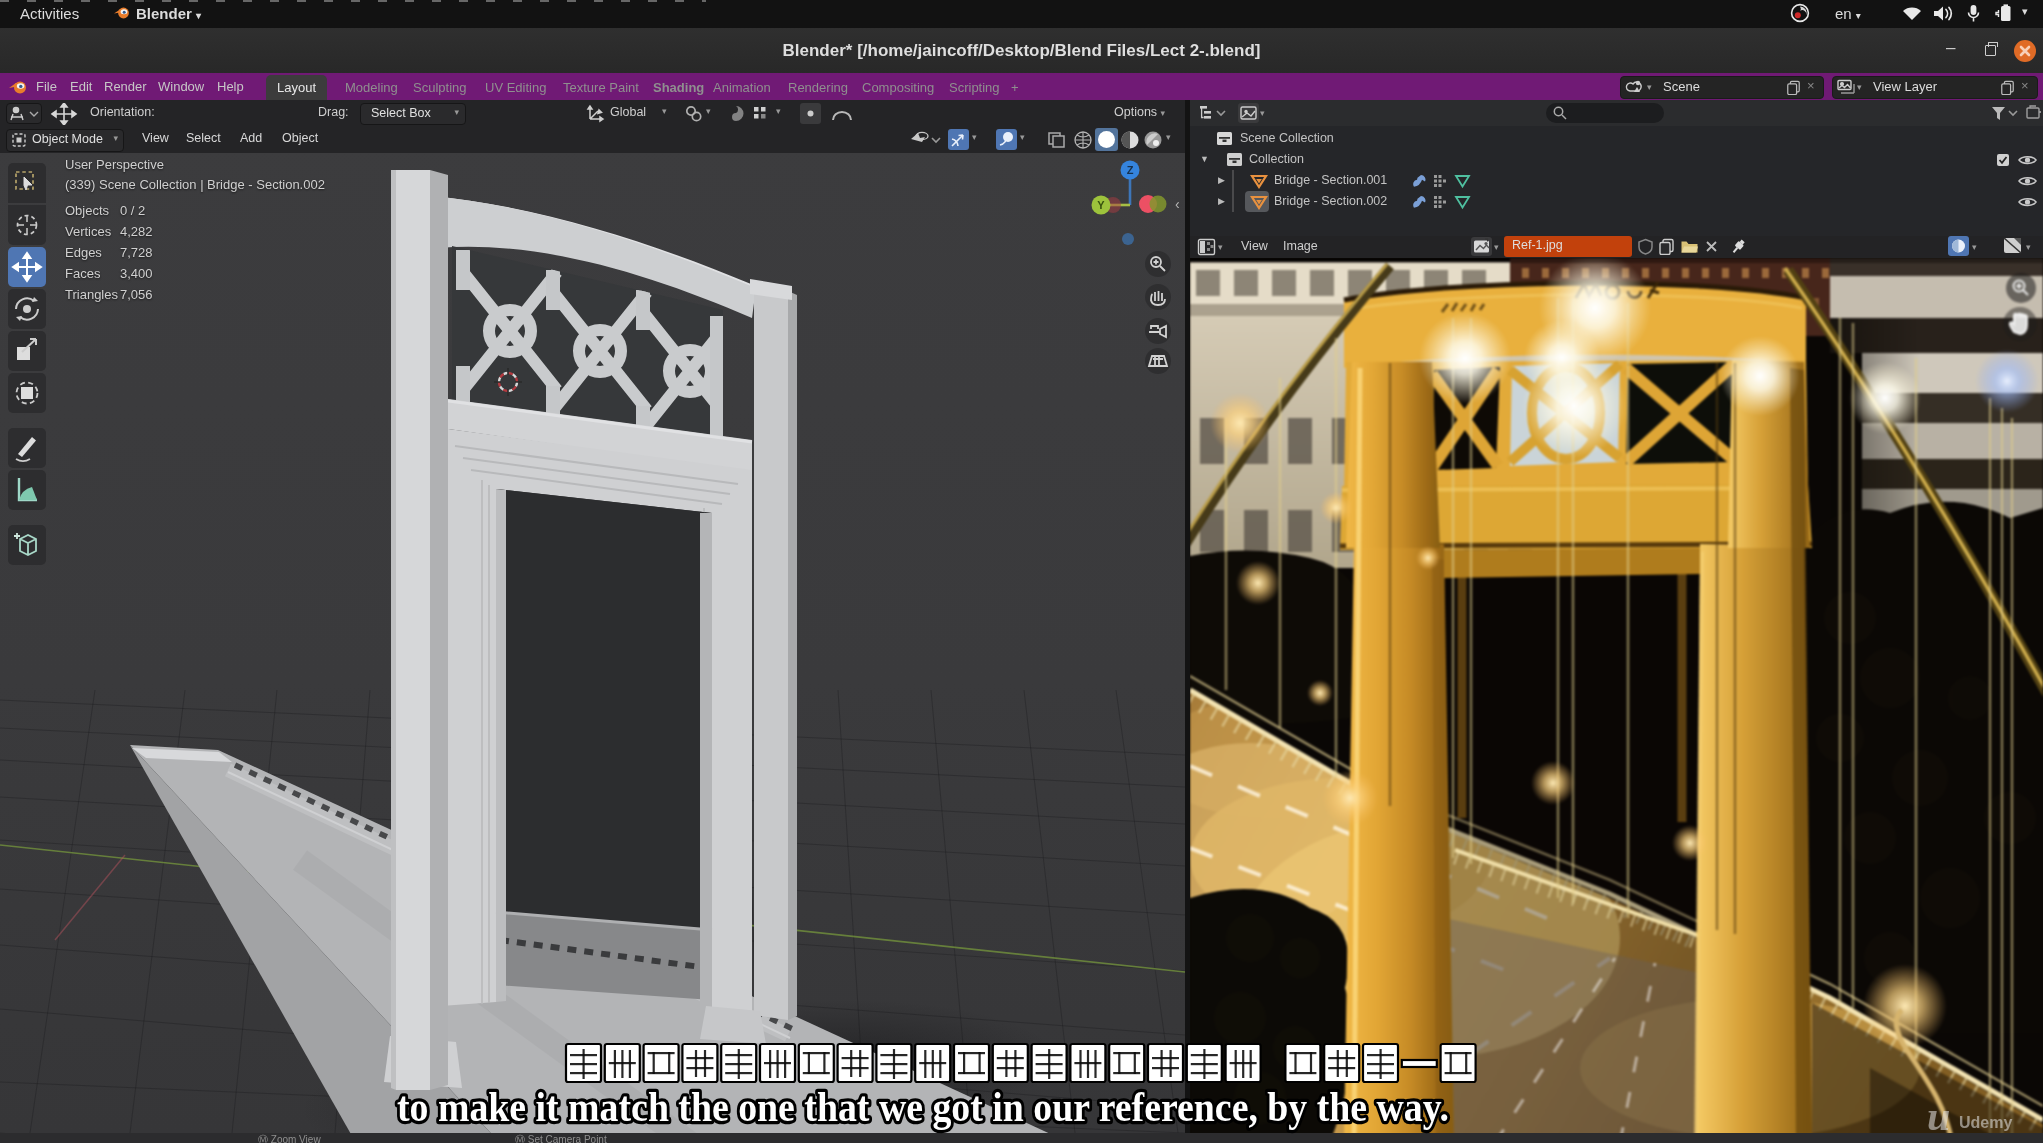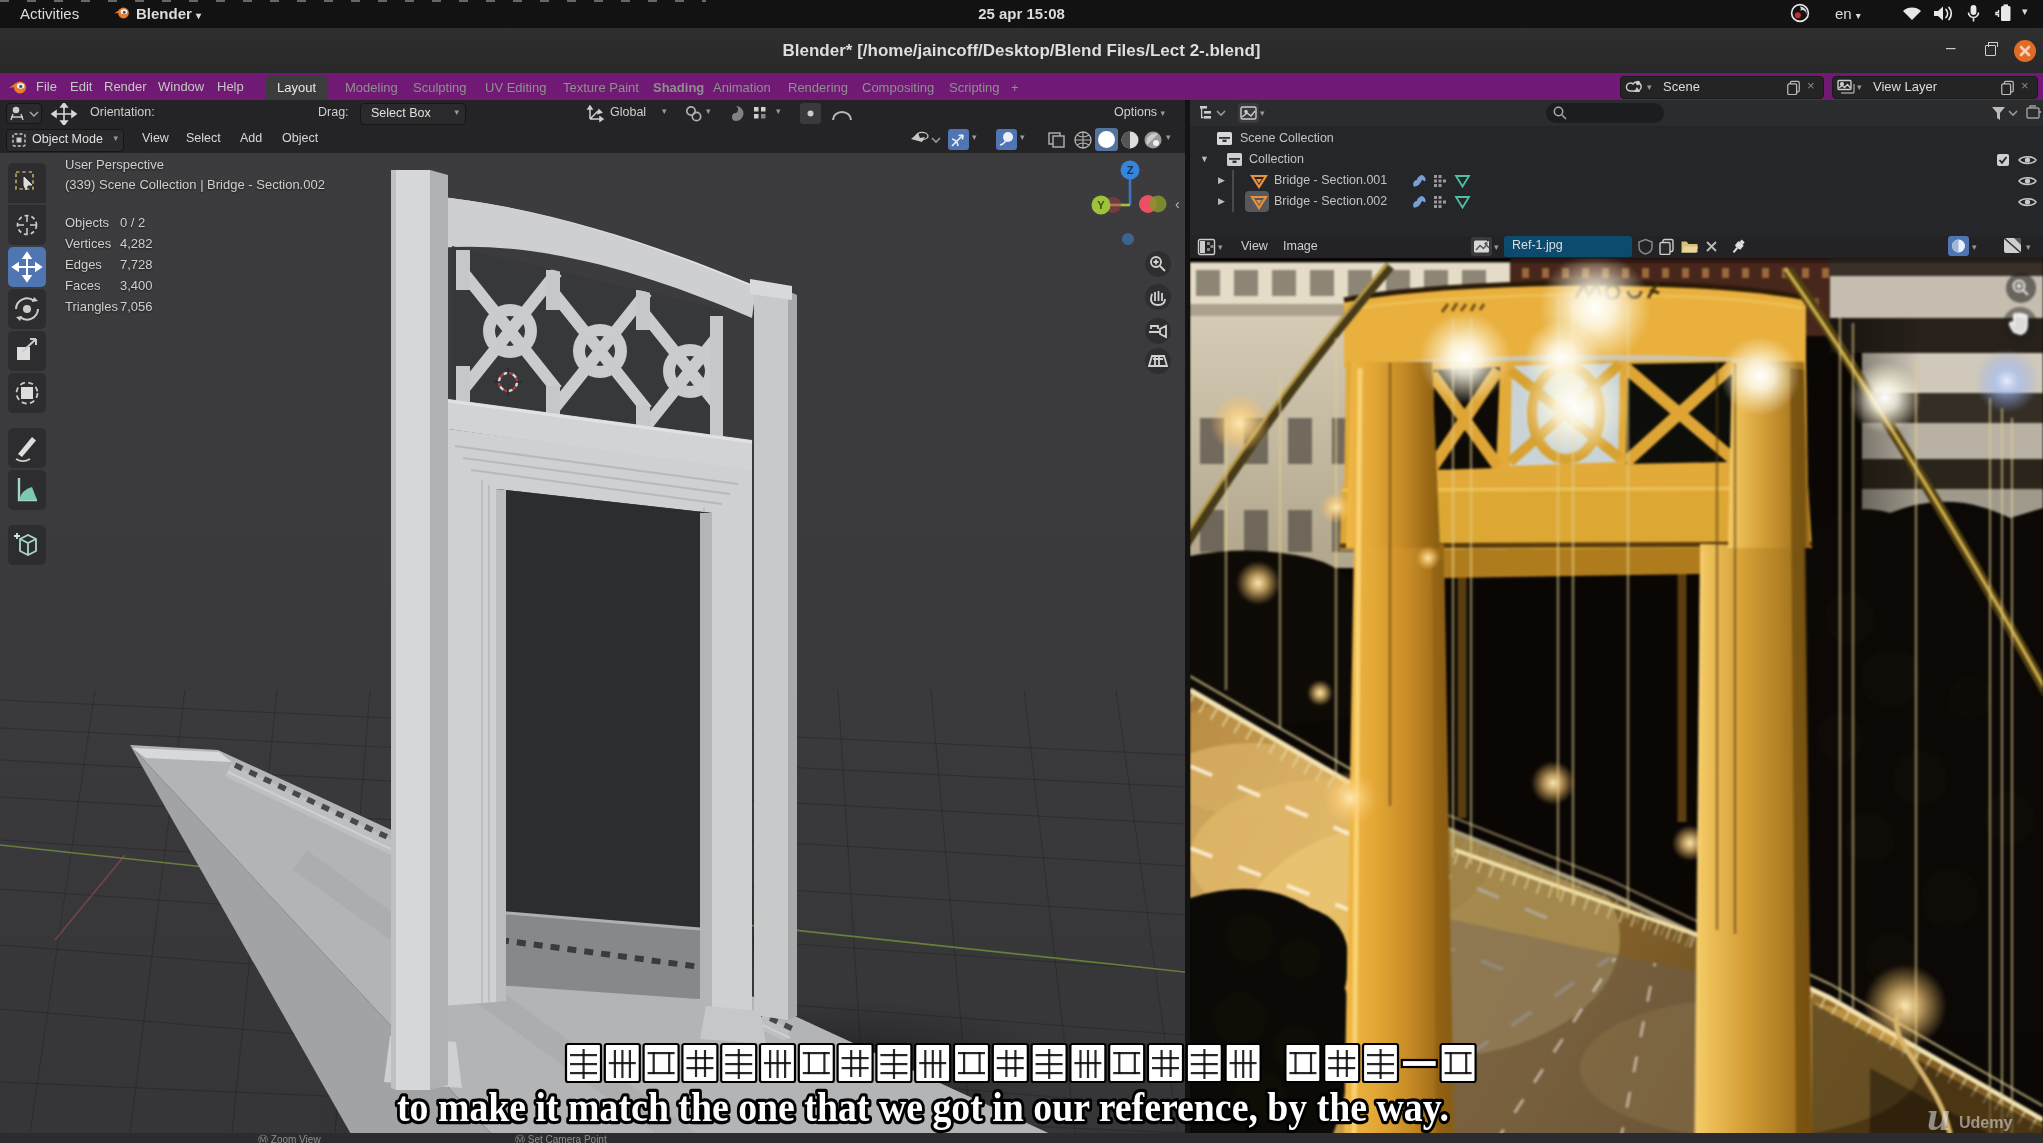--- a/index.html
+++ b/index.html
@@ -45,21 +45,20 @@
     <div class="abs" style="left:20px;top:5px;">Activities</div>
     <div class="abs" style="left:113px;top:4px;width:17px;height:17px;">
       <svg width="17" height="17" viewBox="0 0 17 17">
           <path d="M1 9.5 L7 5.5 L10 8 Z" fill="#e87d2c"></path>
           <circle cx="10.5" cy="9" r="5.4" fill="#e87d2c"></circle>
           <ellipse cx="11" cy="7.8" rx="3.4" ry="2.5" fill="#f5f5f5"></ellipse>
           <circle cx="11.2" cy="8.2" r="1.5" fill="#355a8c"></circle>
         </svg>
     </div>
     <div class="abs" style="left:136px;top:5px;font-weight:bold;">Blender <span style="font-size:10px;">▾</span></div>
-    <div class="abs" style="left:0;top:5px;width:2043px;text-align:center;font-weight:bold;">25 apr  15:08</div>
     <div class="abs" style="left:1790px;top:3px;width:20px;height:20px;">
       <svg width="20" height="20" viewBox="0 0 20 20">
           <circle cx="10" cy="10" r="8.4" fill="none" stroke="#e8e8e8" stroke-width="1.6"></circle>
           <path d="M10 3.4 a6.6 6.6 0 0 1 6.2 8.8 a4 4 0 0 0 -6-4.4 a4 4 0 0 0 -0.2-4.4 Z" fill="#d8d8d8"></path>
           <circle cx="7.8" cy="12.3" r="3" fill="#cf2a2a"></circle>
         </svg>
     </div>
     <div class="abs" style="left:1835px;top:5px;">en <span style="font-size:10px;">▾</span></div>
     <div class="abs" style="left:1901px;top:6px;">
       <svg width="22" height="16" viewBox="0 0 22 16">
@@ -407,21 +406,21 @@
               <path d="M12 14 l8-4 8 4 v12 l-8 4 -8-4 Z M12 14 l8 4 8-4 M20 18 v12"></path>
               <path d="M9 8 v6 M6 11 h6" stroke="#cfe8de"></path>
             </g>
           </svg>
       </div>
     </div>
 
     <div class="abs" style="left:65px;top:30px;color:#d0d0d0;font-size:13px;text-shadow:0 1px 2px rgba(0,0,0,.6);">
       <div>User Perspective</div>
       <div style="margin-top:5px;">(339) Scene Collection | Bridge - Section.002</div>
-      <div style="margin-top:23px;">Objects <span style="position:absolute;left:55px;">0 / 2</span></div>
+      <div style="margin-top:11px;">Objects <span style="position:absolute;left:55px;">0 / 2</span></div>
       <div style="margin-top:6px;">Vertices <span style="position:absolute;left:55px;">4,282</span></div>
       <div style="margin-top:6px;">Edges <span style="position:absolute;left:55px;">7,728</span></div>
       <div style="margin-top:6px;">Faces <span style="position:absolute;left:55px;">3,400</span></div>
       <div style="margin-top:6px;">Triangles <span style="position:absolute;left:55px;">7,056</span></div>
     </div>
 
     <div class="abs" style="left:1085px;top:25px;width:100px;height:230px;">
       <svg width="100" height="230" viewBox="0 0 100 230">
         <line x1="45" y1="20" x2="45" y2="53" stroke="#3d76b9" stroke-width="2.6"></line>
         <line x1="45" y1="53" x2="18" y2="53" stroke="#a7bf45" stroke-width="2.6"></line>
@@ -667,21 +666,21 @@
     <span class="abs" style="left:93px;top:3px;">Image</span>
     <div class="abs" style="left:281px;top:1px;width:21px;height:19px;background:#3a3a3c;border-radius:3px;">
       <svg width="21" height="19" viewBox="0 0 21 19">
           <rect x="3" y="3.5" width="15" height="12" rx="1.5" fill="#d8d8d8"></rect>
           <path d="M5 13 l4-4.5 3.5 3 3-3.5 2.5 3" stroke="#555" fill="none" stroke-width="1.4"></path>
           <circle cx="15" cy="6.5" r="1.6" fill="#555"></circle>
           <path d="M14 2 l2.5 0 0 2.5" stroke="#333" stroke-width="1.1" fill="none"></path>
         </svg>
     </div>
     <div class="abs" style="left:304px;top:6px;font-size:9px;color:#999;">▾</div>
-    <div class="abs" style="left:314px;top:0px;width:128px;height:21px;background:#0c4a6e;border-radius:3px;">
+    <div class="abs" style="left:314px;top:0px;width:128px;height:21px;background:#c2410c;border-radius:3px;">
       <span style="position:absolute;left:8px;top:2px;color:#dedede;">Ref-1.jpg</span>
     </div>
     <div class="abs" style="left:447px;top:2px;opacity:.65;">
       <svg width="17" height="17" viewBox="0 0 17 17">
           <path d="M8.5 1.5 L15 4 v5 c0 4-3 6-6.5 7 C5 15 2 13 2 9 V4 Z" fill="none" stroke="#bbb" stroke-width="1.5"></path>
         </svg>
     </div>
     <div class="abs" style="left:468px;top:2px;">
       <svg width="17" height="17" viewBox="0 0 17 17">
           <rect x="5" y="1.5" width="10" height="12" rx="1.5" fill="none" stroke="#ccc" stroke-width="1.4"></rect>

